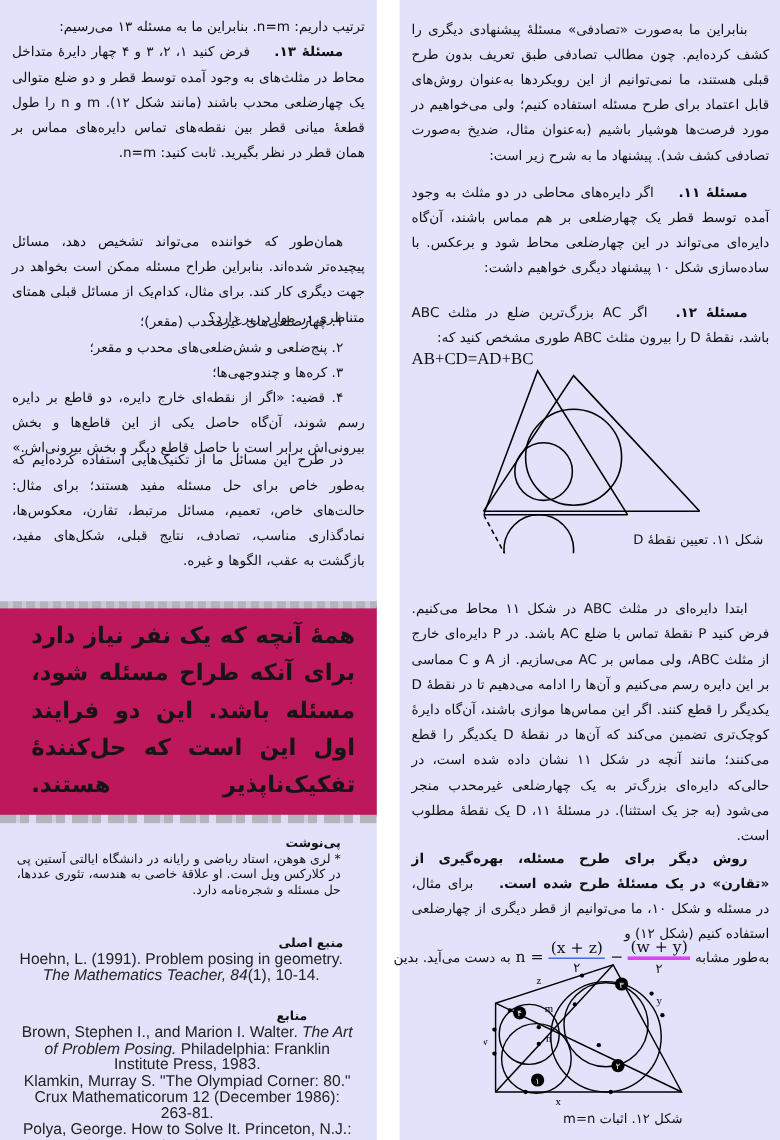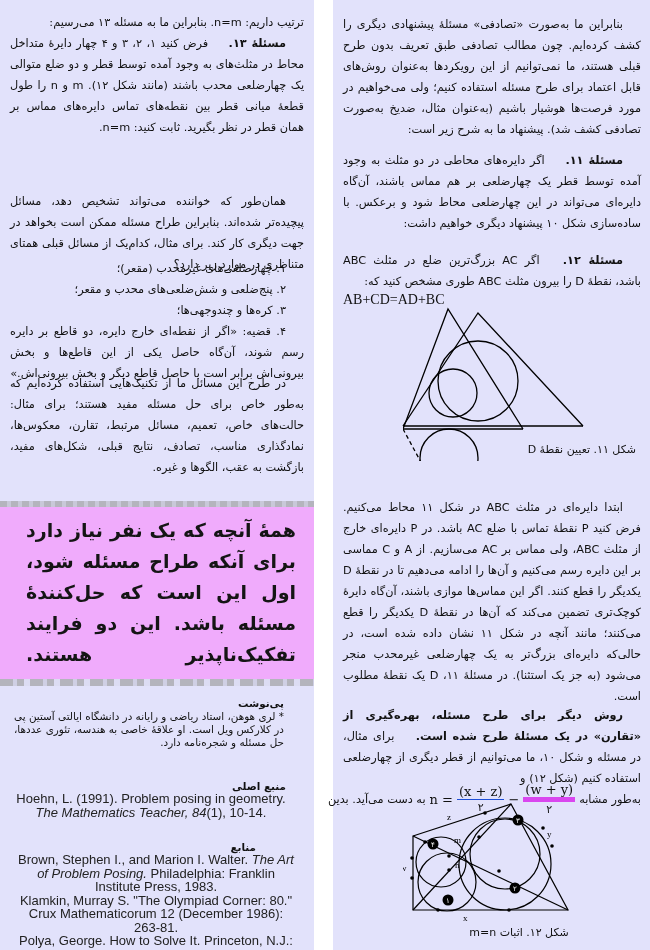--- a/index.html
+++ b/index.html
@@ -34,21 +34,21 @@
   
   #l-p1 { left:10px; top:12px; width:294px; }
   #l-p2 { left:10px; top:156px; width:294px;margin-top:35px; }
   #l-list { position:absolute; left:10px; top:258px; width:294px; direction:rtl; font-size:11.3px; line-height:21px; }
   #l-list div { padding-right:18px; }
   #l-list .wrap { text-align:justify; text-align-last:right; }
   #l-p3 { left:10px; top:373px; width:294px; }
 
   #quote-box {
     position:absolute; left:0; top:505px; width:314px; height:176px;
-    background:#f0abfc;
+    background:#be185d;
   }
   #quote-box::before{
     content:""; position:absolute; left:0; right:0; top:-4px; height:6px;
     background:repeating-linear-gradient(90deg,#b4b4bd 0 7px,#c8c8d8 7px 11px);
   }
   #quote-box::after{
     content:""; position:absolute; left:0; right:0; bottom:-5px; height:7px;
     background:repeating-linear-gradient(90deg,#b4b4bd 0 13px,#cfcfe4 13px 17px,#b4b4bd 17px 24px,#dcdcf3 24px 30px);
   }
   #quote-text {
@@ -85,22 +85,22 @@
     <div>۳. کره‌ها و چندوجهی‌ها؛</div>
     <div class="wrap" style="padding-right:0;text-indent:18px">۴. قضیه: «اگر از نقطه‌ای خارج دایره، دو قاطع بر دایره رسم شوند، آن‌گاه حاصل یکی از این قاطع‌ها و بخش بیرونی‌اش برابر است با حاصل قاطع دیگر و بخش بیرونی‌اش.»</div>
   </div>
 
   <div id="l-p3" class="p indent">در طرح این مسائل ما از تکنیک‌هایی استفاده کرده‌ایم که به‌طور خاص برای حل مسئله مفید هستند؛ برای مثال: حالت‌های خاص، تعمیم، مسائل مرتبط، تقارن، معکوس‌ها، نمادگذاری مناسب، تصادف، نتایج قبلی، شکل‌های مفید، بازگشت به عقب، الگوها و غیره.</div>
 
   <div id="quote-box">
     <div id="quote-text">
       <span class="quote-line">همهٔ آنچه که یک نفر نیاز دارد</span>
       <span class="quote-line">برای آنکه طراح مسئله شود،</span>
+      <span class="quote-line">مسئله باشد. این دو فرایند</span>
       <span class="quote-line">اول این است که حل‌کنندهٔ</span>
-      <span class="quote-line">مسئله باشد. این دو فرایند</span>
       <span class="quote-line">تفکیک‌ناپذیر هستند.</span>
     </div>
   </div>
 
   <div id="footnote">
     <div class="hd">پی‌نوشت</div>
     <div style="text-align:justify;text-align-last:right">* لری هوهن، استاد ریاضی و رایانه در دانشگاه ایالتی آستین پی در کلارکس ویل است. او علاقهٔ خاصی به هندسه، تئوری عددها، حل مسئله و شجره‌نامه دارد.</div>
   </div>
 
   <div id="src-main">
@@ -144,21 +144,21 @@
     <div style="position:absolute;right:0;top:12px;white-space:nowrap;direction:rtl;display:flex;align-items:center;gap:4px">
       <span>به‌طور مشابه</span>
       <span style="direction:ltr;display:inline-flex;align-items:center;gap:4px;font-family:'DejaVu Serif',serif;font-size:13px">
         <span>n =</span>
         <span style="display:inline-flex;flex-direction:column;align-items:center;line-height:15px">
           <span style="border-bottom:1px solid #1d4ed8;padding:0 2px">(x + z)</span>
           <span style="font-size:11px">۲</span>
         </span>
         <span>−</span>
         <span style="display:inline-flex;flex-direction:column;align-items:center;line-height:15px">
-          <span style="border-bottom:5px solid #d946ef;padding:0 2px">(w + y)</span>
+          <span style="border-bottom:3px solid #d946ef;padding:0 2px">(w + y)</span>
           <span style="font-size:11px">۲</span>
         </span>
       </span>
       <span>به دست می‌آید. بدین</span>
     </div>
   </div>
 
   <svg id="fig12" viewBox="0 0 240 125">
     <g stroke="#000" stroke-width="1.2" fill="none">
 

